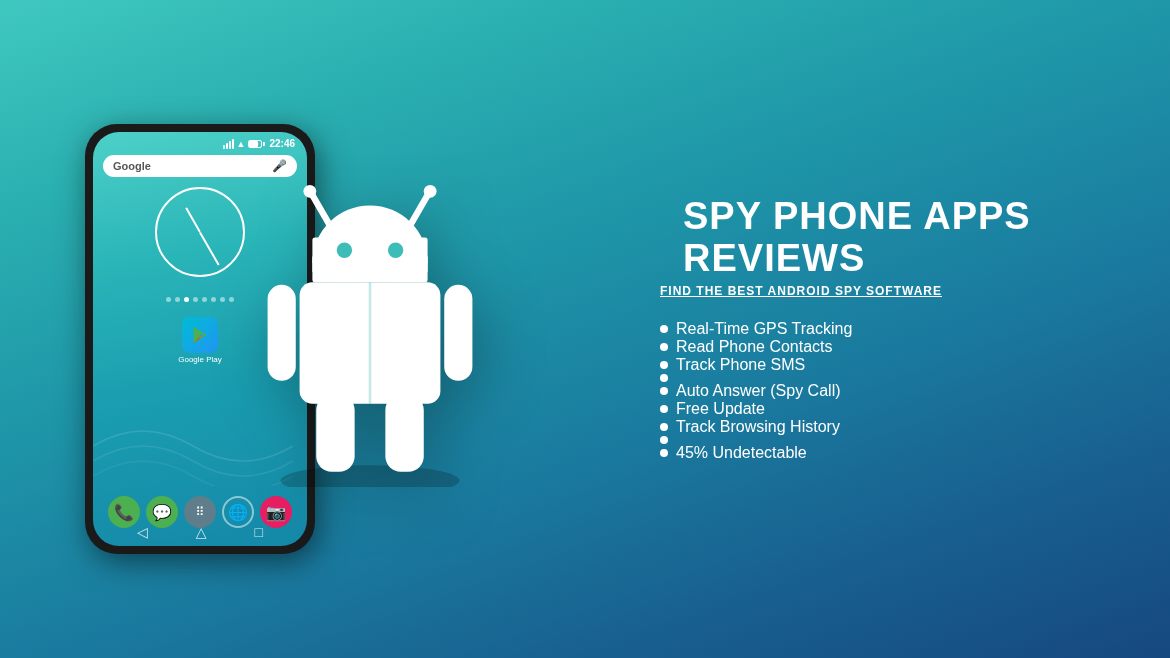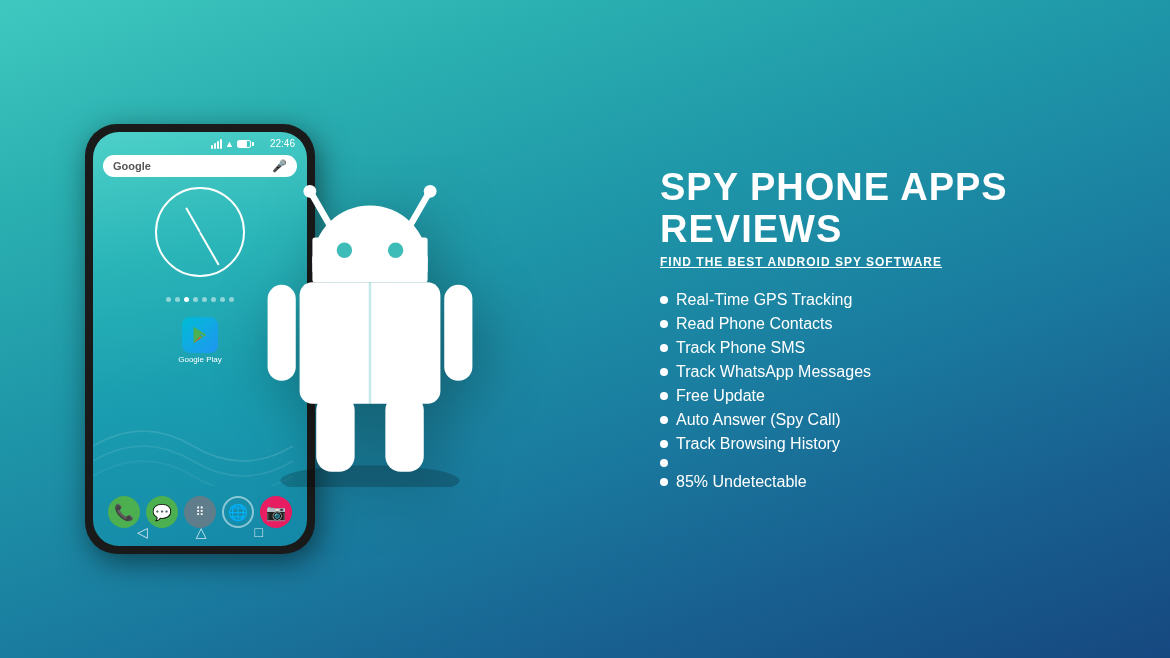--- a/index.html
+++ b/index.html
@@ -119,22 +119,22 @@
     .battery-fill {
       width: 75%;
       height: 100%;
       background: white;
       border-radius: 1px;
     }
 
     .time-display {
       color: white;
       font-size: 10px;
-      font-weight: normal;
-      margin-left: 16px;
+      font-weight: bold;
+      margin-left: 4px;
       text-align: center;
     }
 
     
     .google-bar {
       margin: 4px 10px 8px;
       background: white;
       border-radius: 20px;
       padding: 4px 10px;
       display: flex;
@@ -320,37 +320,37 @@
     }
 
     .main-title {
       font-size: 38px;
       font-weight: 900;
       color: white;
       line-height: 1.1;
       margin-bottom: 4px;
       text-transform: uppercase;
       letter-spacing: 1px;
+      margin-left: 23px;
     }
 
     .sub-title {
       font-size: 12px;
       font-weight: 700;
       color: white;
       text-decoration: underline;
       text-transform: uppercase;
       letter-spacing: 1px;
       margin-bottom: 22px;
     }
 
     .features-list {
       list-style: none;
       display: flex;
       flex-direction: column;
-      gap: 6px;
     }
 
     .feature-item {
       display: flex;
       align-items: center;
       gap: 8px;
       color: white;
       font-size: 16px;
       font-weight: 500;
     }
@@ -514,36 +514,35 @@
         <li class="feature-item">
       <div class="bullet-dot"></div>
       <span class="feature-text">Read Phone Contacts</span>
     </li>
         <li class="feature-item">
       <div class="bullet-dot"></div>
       <span class="feature-text">Track Phone SMS</span>
     </li>
         <li class="feature-item">
       <div class="bullet-dot"></div>
-      <span class="feature-text">Track WhatsApp Messages</span>
+    </li>
+        <li class="feature-item">
+      <div class="bullet-dot"></div>
+      <span class="feature-text">Auto Answer (Spy Call)</span>
     </li>
         <li class="feature-item">
       <div class="bullet-dot"></div>
       <span class="feature-text">Free Update</span>
     </li>
         <li class="feature-item">
       <div class="bullet-dot"></div>
-      <span class="feature-text">Auto Answer (Spy Call)</span>
-    </li>
-        <li class="feature-item">
-      <div class="bullet-dot"></div>
       <span class="feature-text">Track Browsing History</span>
     </li>
         <li class="feature-item">
       <div class="bullet-dot"></div>
     </li>
         <li class="feature-item">
       <div class="bullet-dot"></div>
-      <span class="feature-text">85% Undetectable</span>
+      <span class="feature-text">45% Undetectable</span>
     </li>
       </ul>
   </div>
 </div>
 
 </body></html>

